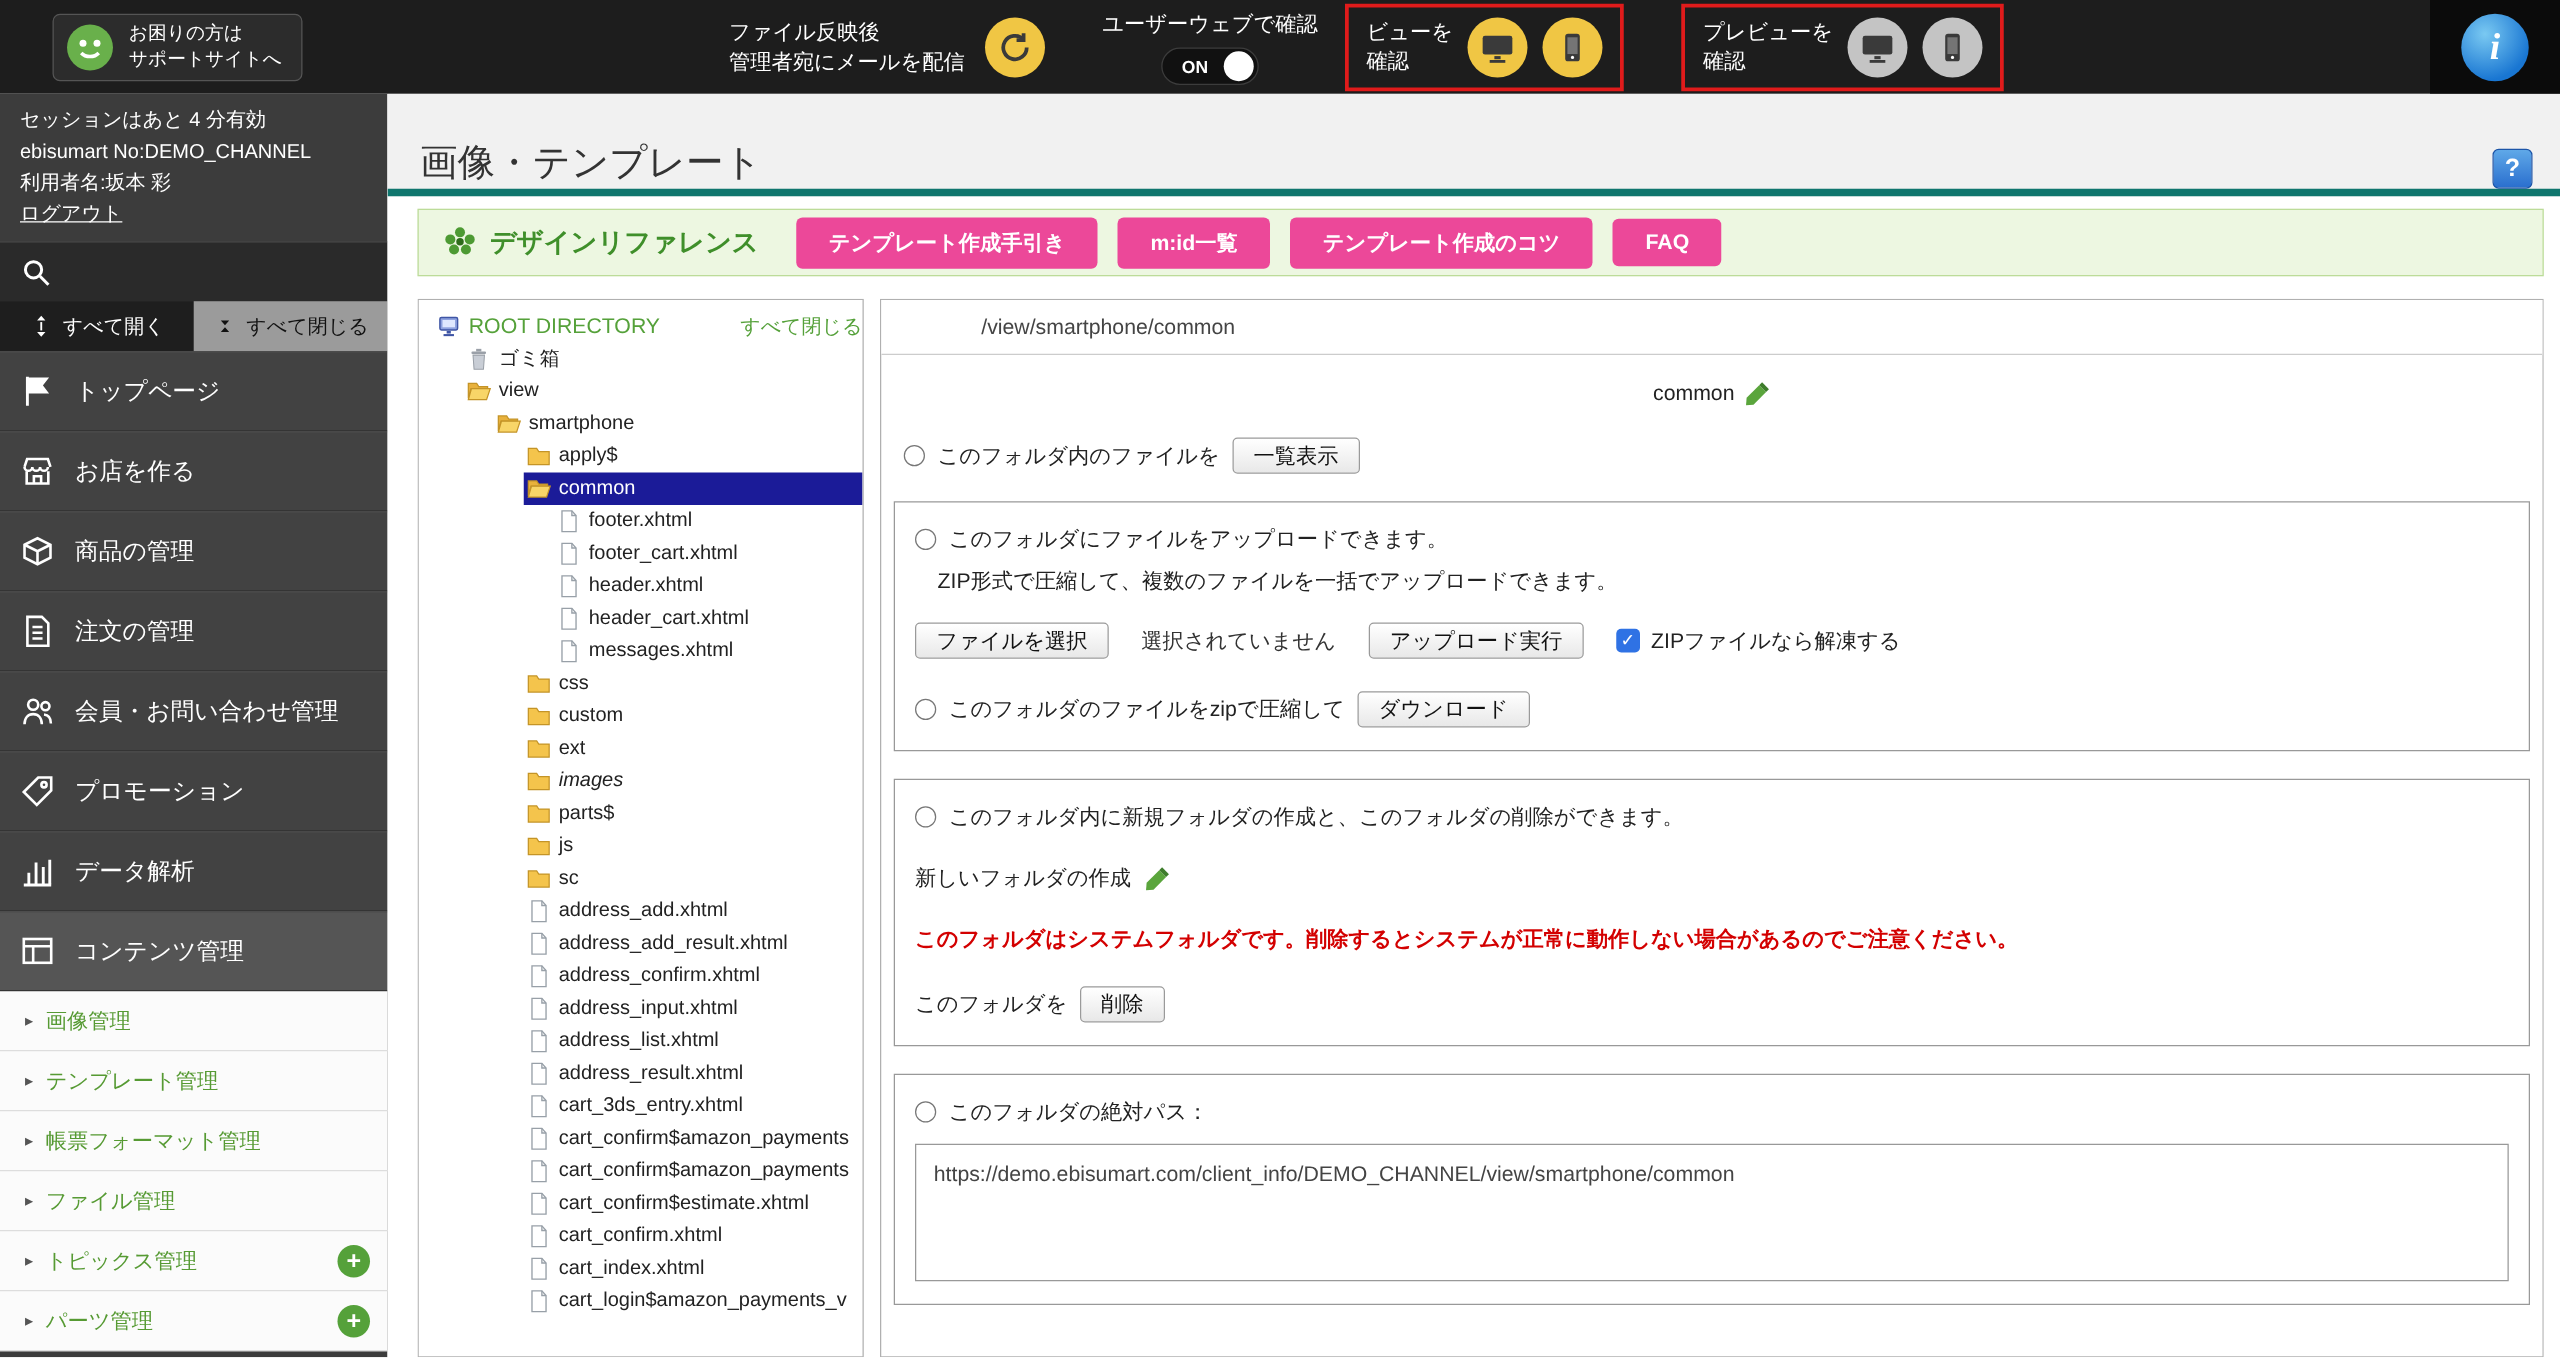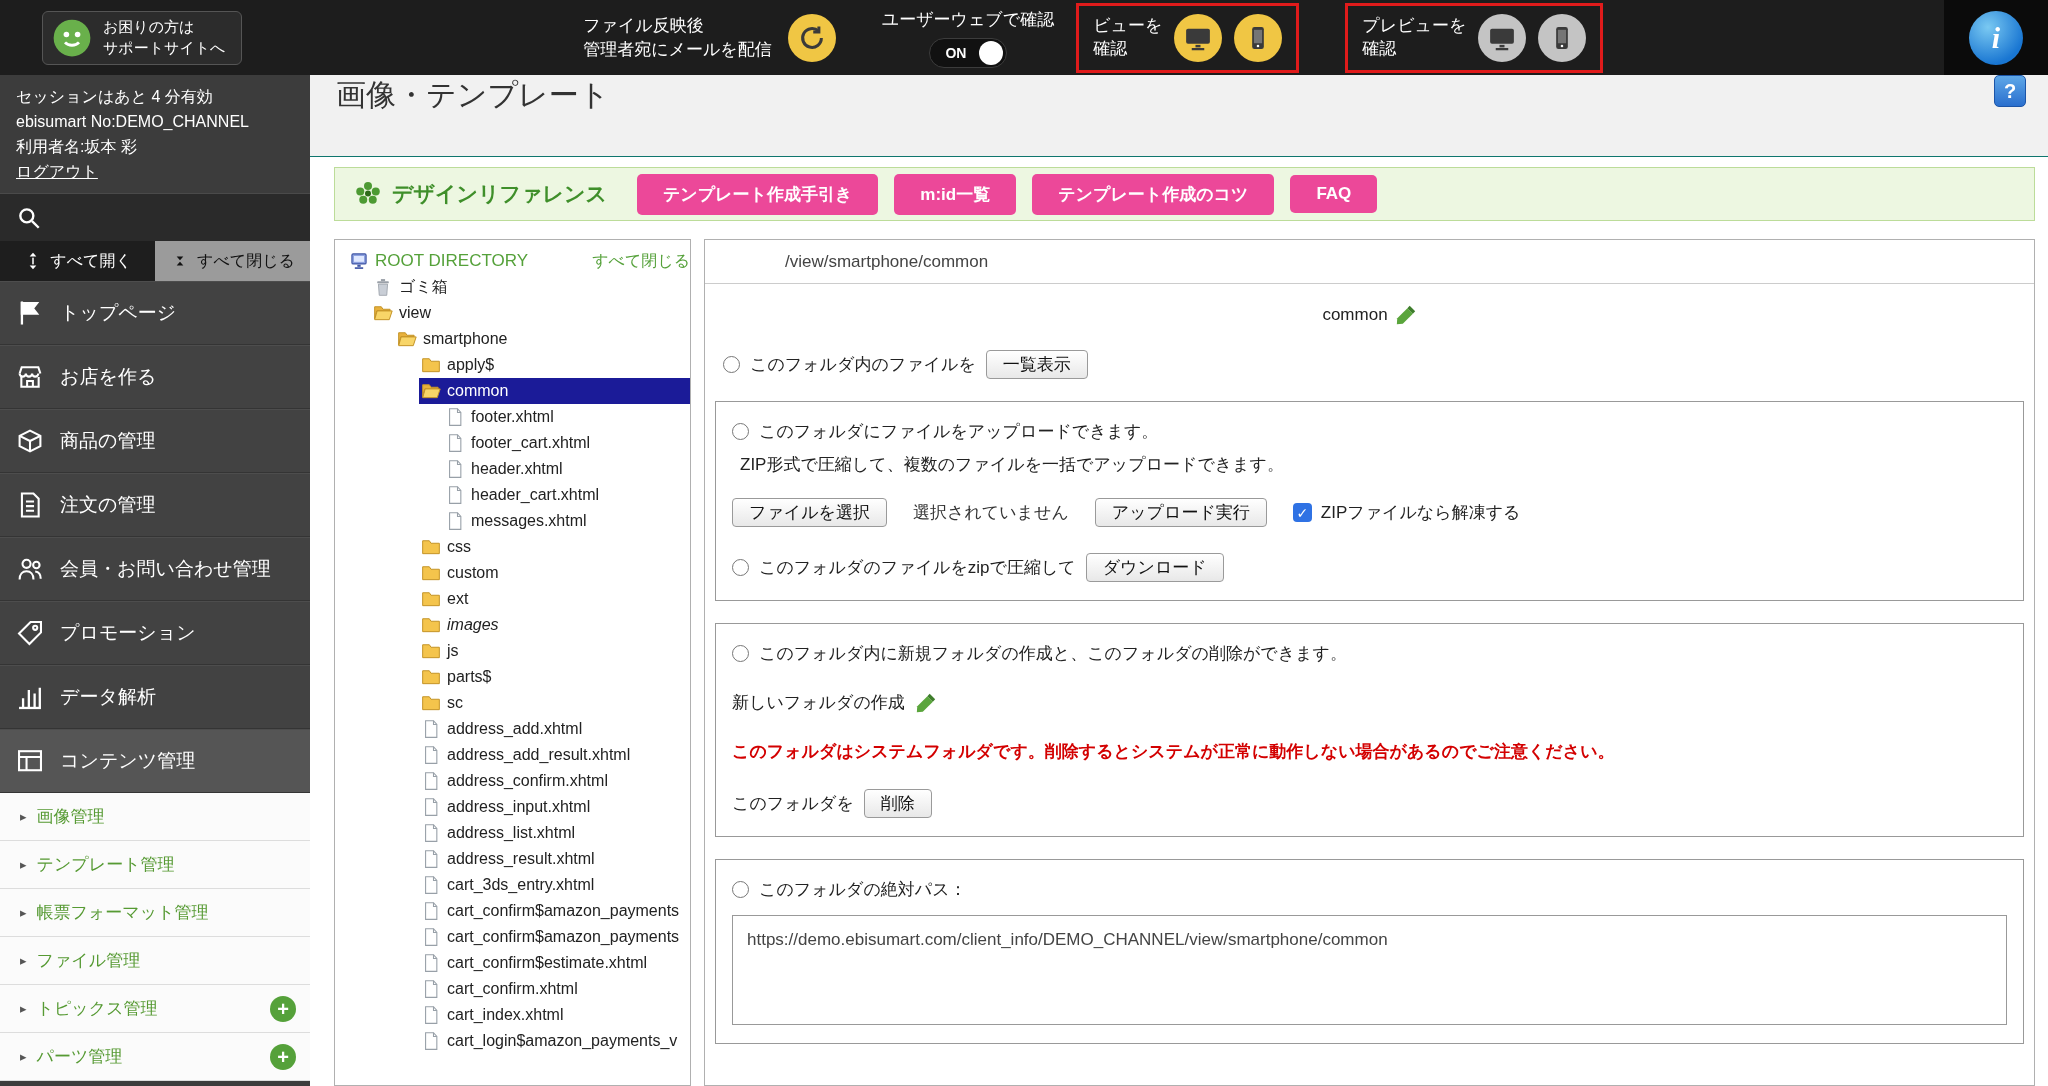--- a/index.html
+++ b/index.html
@@ -49,21 +49,21 @@
 .menu-icon svg{width:30px;height:30px}
 .menu-label{color:#fff;font-size:19px}
 .submenu{background:#fbfbfb}
 .submenu-item{height:48px;display:flex;align-items:center;padding:0 14px 0 20px;border-bottom:1px solid #ddd;cursor:pointer}
 .submenu-marker{color:#555;font-size:13px;margin-right:10px}
 .submenu-label{color:#569a33;font-size:17px;flex:1}
 .add-icon{display:none;width:26px;height:26px;border-radius:50%;background:#55a13a;color:#fff;font-size:20px;font-weight:bold;align-items:center;justify-content:center;line-height:1;cursor:pointer}
 .submenu-item.has-add .add-icon{display:flex}
 
 
-.titlebar{height:82px;flex:0 0 82px;background:#f1f1f1;border-bottom:1px solid #0f766e;display:flex;align-items:flex-start;padding:0 22px 0 26px}
+.titlebar{height:82px;flex:0 0 82px;background:#f1f1f1;border-bottom:6px solid #0f766e;display:flex;align-items:flex-end;padding:0 22px 0 26px}
 .page-title{font-size:30px;font-weight:normal;color:#333}
 .help-btn{margin-left:auto;width:32px;height:32px;border-radius:5px;background:linear-gradient(#5fa8e8,#2a6fce);border:1px solid #1c55a8;color:#fff;font-weight:bold;font-size:20px;display:flex;align-items:center;justify-content:center;cursor:pointer}
 .ref-banner{margin:10px 13px 0 24px;height:54px;flex:0 0 54px;background:#edf7e1;border:1px solid #bcdc99;display:flex;align-items:center;padding:0 18px;gap:16px}
 .ref-label{display:flex;align-items:center;gap:9px;color:#3f8f2a;font-weight:bold;font-size:21px;margin-right:14px;cursor:pointer}
 .ref-btn{background:#ec4899;color:#fff;font-size:17px;font-weight:bold;padding:9px 26px;border-radius:5px;border:none;cursor:pointer;font-family:inherit}
 .panels{flex:1;display:flex;gap:13px;margin:18px 13px 0 24px;overflow:hidden;align-items:stretch}
 
 
 .tree-panel{width:357px;flex:0 0 357px;border:1px solid #b0b0b0;background:#fff;display:flex;flex-direction:column;overflow:hidden}
 .panel-header{height:44px;flex:0 0 44px;display:flex;align-items:center;padding-left:16px;font-size:17px;color:#333;border-bottom:1px solid #ccc;background:#fff}
@@ -82,21 +82,21 @@
 .detail-header{padding-left:80px;color:#444}
 .detail-body{flex:1;overflow:hidden;padding:20px 10px 0}
 .folder-title{display:flex;align-items:center;justify-content:center;gap:7px;font-size:17px;color:#222;margin-bottom:24px}
 .edit-icon{display:inline-flex;cursor:pointer}
 .edit-icon svg{width:22px;height:22px}
 .row{display:flex;align-items:center;gap:10px;font-size:17px;color:#222}
 .list-row{margin-left:8px}
 .radio{width:17px;height:17px;border:1px solid #777;border-radius:50%;background:#fff;flex:0 0 17px;cursor:pointer}
 .btn{background:linear-gradient(#fff,#e8e8e8);border:1px solid #9a9a9a;border-radius:4px;padding:2px 16px;font-size:17px;color:#111;cursor:pointer;font-family:Liberation Sans, sans-serif}
 .section-box{border:1px solid #999;margin-top:22px;padding:18px 16px}
-.note{margin:10px 0 0 8px;font-size:17px;color:#222}
+.note{margin:10px 0 0 18px;font-size:17px;color:#222}
 .row.gap-lg{gap:26px;margin-top:22px}
 .row.mt{margin-top:26px}
 .muted{color:#333}
 .check-wrap{display:flex;align-items:center;gap:9px}
 .checkbox{width:19px;height:19px;border-radius:4px;background:#2f72e4;display:inline-flex;align-items:center;justify-content:center;color:#fff;font-size:14px;font-weight:bold;cursor:pointer}
 .warning{margin-top:26px;color:#d30000;font-weight:bold;font-size:17px}
 .url-box{margin-top:14px;border:1px solid #999;min-height:110px;padding:14px;font-size:17px;color:#444;background:#fff;cursor:text}
 [data-icon]{display:inline-flex;align-items:center;justify-content:center}
 [data-icon="magnifier"] svg{width:26px;height:26px}
 [data-icon="expand"] svg,[data-icon="collapse"] svg{width:20px;height:20px}
@@ -585,33 +585,33 @@
 
               </div>
 
               <div class="tree-row t-folder" style="padding-left: 78px;">
                 <span class="tree-inner">
                   <span class="tree-icon">
                     <svg viewBox="0 0 24 24">
                       <path d="M2 4.5h8l2 3h10V20H2z" fill="#f4c44c" stroke="#c49427" stroke-width="1.2"></path>
                     </svg>
                   </span>
+                  <span class="tree-label">parts$</span>
+                </span>
+
+              </div>
+
+              <div class="tree-row t-folder" style="padding-left: 78px;">
+                <span class="tree-inner">
+                  <span class="tree-icon">
+                    <svg viewBox="0 0 24 24">
+                      <path d="M2 4.5h8l2 3h10V20H2z" fill="#f4c44c" stroke="#c49427" stroke-width="1.2"></path>
+                    </svg>
+                  </span>
                   <span class="tree-label">js</span>
-                </span>
-
-              </div>
-
-              <div class="tree-row t-folder" style="padding-left: 78px;">
-                <span class="tree-inner">
-                  <span class="tree-icon">
-                    <svg viewBox="0 0 24 24">
-                      <path d="M2 4.5h8l2 3h10V20H2z" fill="#f4c44c" stroke="#c49427" stroke-width="1.2"></path>
-                    </svg>
-                  </span>
-                  <span class="tree-label">parts$</span>
                 </span>
 
               </div>
 
               <div class="tree-row t-folder" style="padding-left: 78px;">
                 <span class="tree-inner">
                   <span class="tree-icon">
                     <svg viewBox="0 0 24 24">
                       <path d="M2 4.5h8l2 3h10V20H2z" fill="#f4c44c" stroke="#c49427" stroke-width="1.2"></path>
                     </svg>

